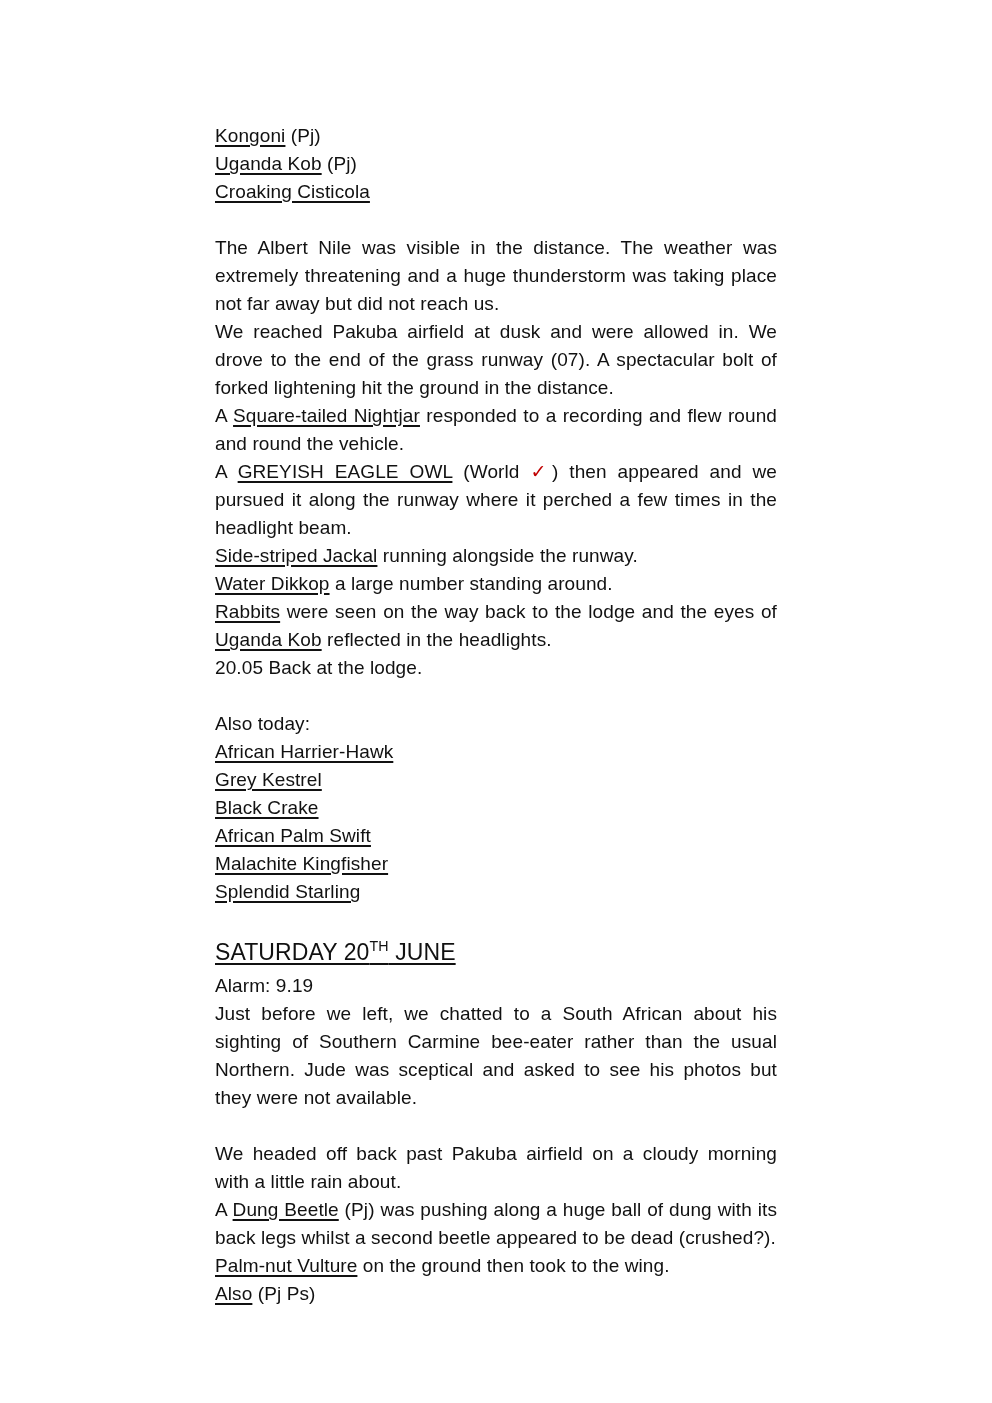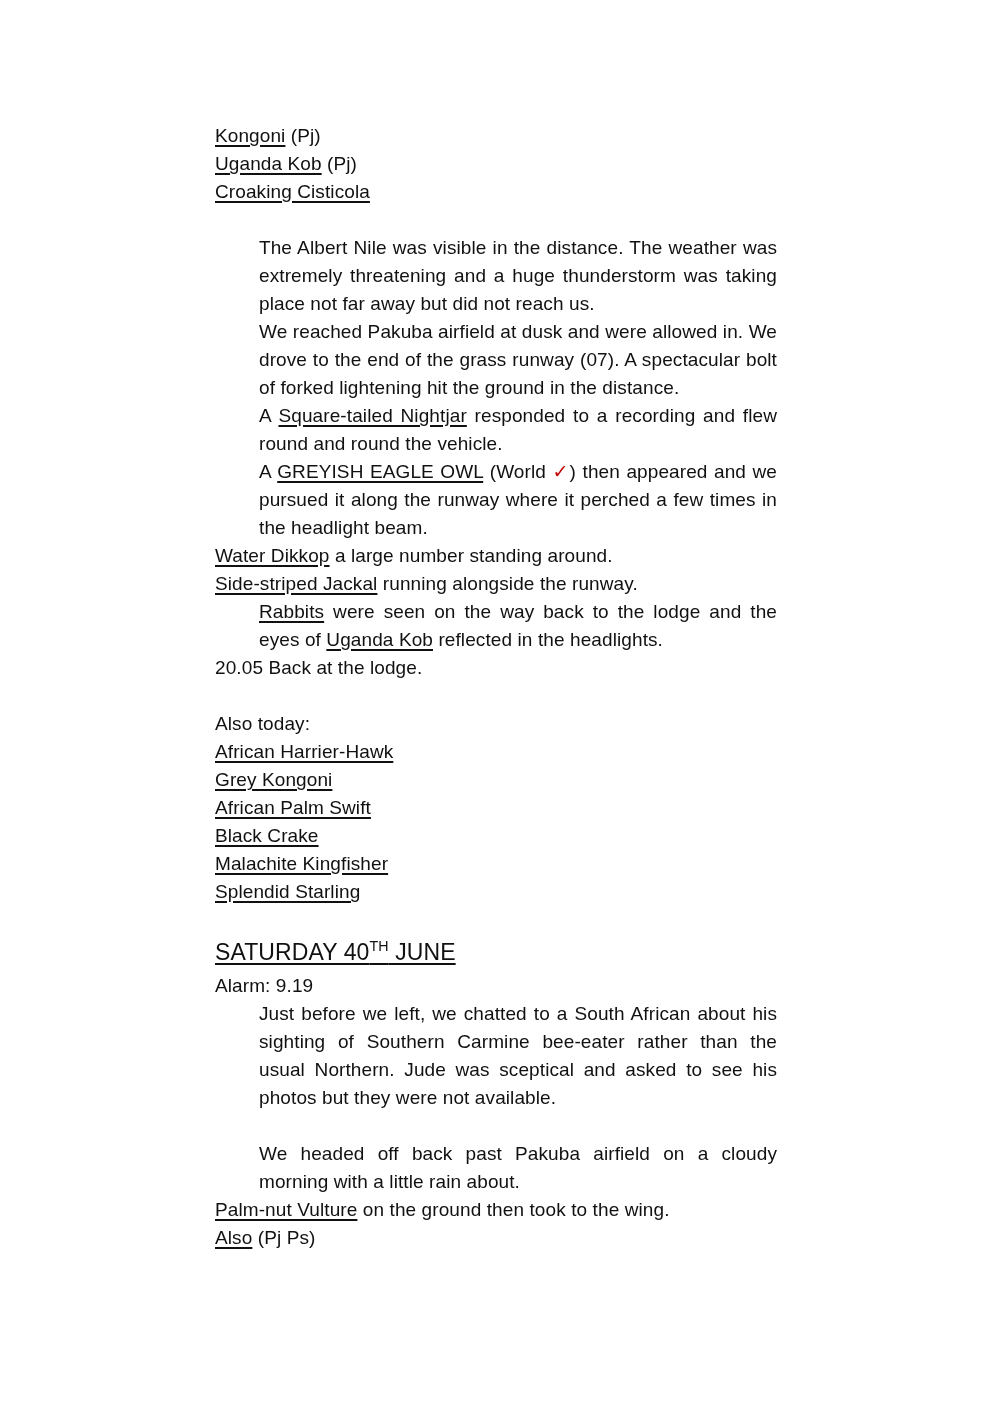--- a/index.html
+++ b/index.html
@@ -18,21 +18,20 @@
   p.para, p.line, h2.heading {
     margin: 0;
     font-size: 19px;
     line-height: 28px;
     font-weight: 400;
     letter-spacing: 0.1px;
   }
   p.justify {
     text-align: justify;
     text-align-last: left;
-    margin-left: 44px;
   }
   .spacer { height: 28px; }
   h2.heading {
     font-size: 23px;
     line-height: 36px;
     margin: 0 0 2px 0;
     font-weight: 400;
   }
   .u {
     text-decoration: underline;
@@ -52,34 +51,35 @@
 <div class="page">
   <div id="doc">
       <p class="line"><span class="u">Kongoni</span><span> (Pj)</span></p>
       <p class="line"><span class="u">Uganda Kob</span><span> (Pj)</span></p>
       <p class="line"><span class="u">Croaking Cisticola</span></p>
       <div class="spacer"></div>
       <p class="para justify"><span>The Albert Nile was visible in the distance. The weather was extremely threatening and a huge thunderstorm was taking place not far away but did not reach us.</span></p>
       <p class="para justify"><span>We reached Pakuba airfield at dusk and were allowed in. We drove to the end of the grass runway (07). A spectacular bolt of forked lightening hit the ground in the distance.</span></p>
       <p class="para justify"><span>A </span><span class="u">Square-tailed Nightjar</span><span> responded to a recording and flew round and round the vehicle.</span></p>
       <p class="para justify"><span>A </span><span class="u">GREYISH EAGLE OWL</span><span> (World </span><span class="check" style="color: rgb(192, 0, 0);">✓</span><span>) then appeared and we pursued it along the runway where it perched a few times in the headlight beam.</span></p>
+      <p class="line"><span class="u">Side-striped Jackal</span><span> running alongside the runway.</span></p>
       <p class="line"><span class="u">Water Dikkop</span><span> a large number standing around.</span></p>
-      <p class="line"><span class="u">Side-striped Jackal</span><span> running alongside the runway.</span></p>
       <p class="para justify"><span class="u">Rabbits</span><span> were seen on the way back to the lodge and the eyes of </span><span class="u">Uganda Kob</span><span> reflected in the headlights.</span></p>
       <p class="line"><span>20.05 Back at the lodge.</span></p>
       <div class="spacer"></div>
       <p class="line"><span>Also today:</span></p>
       <p class="line"><span class="u">African Harrier-Hawk</span></p>
-      <p class="line"><span class="u">Grey Kongoni</span></p>
+      <p class="line"><span class="u">Grey Kestrel</span></p>
+      <p class="line"><span class="u">Black Crake</span></p>
       <p class="line"><span class="u">African Palm Swift</span></p>
-      <p class="line"><span class="u">Black Crake</span></p>
       <p class="line"><span class="u">Malachite Kingfisher</span></p>
       <p class="line"><span class="u">Splendid Starling</span></p>
       <div class="spacer"></div>
-      <h2 class="heading"><span class="u"><span>SATURDAY 40</span><span class="sup">TH</span><span> JUNE</span></span></h2>
+      <h2 class="heading"><span class="u"><span>SATURDAY 20</span><span class="sup">TH</span><span> JUNE</span></span></h2>
       <p class="line"><span>Alarm: 9.19</span></p>
       <p class="para justify"><span>Just before we left, we chatted to a South African about his sighting of Southern Carmine bee-eater rather than the usual Northern. Jude was sceptical and asked to see his photos but they were not available.</span></p>
       <div class="spacer"></div>
       <p class="para justify"><span>We headed off back past Pakuba airfield on a cloudy morning with a little rain about.</span></p>
+      <p class="para justify"><span>A </span><span class="u">Dung Beetle</span><span> (Pj) was pushing along a huge ball of dung with its back legs whilst a second beetle appeared to be dead (crushed?).</span></p>
       <p class="line"><span class="u">Palm-nut Vulture</span><span> on the ground then took to the wing.</span></p>
       <p class="line"><span class="u">Also</span><span> (Pj Ps)</span></p>
     </div>
 </div>
 
 </body></html>

